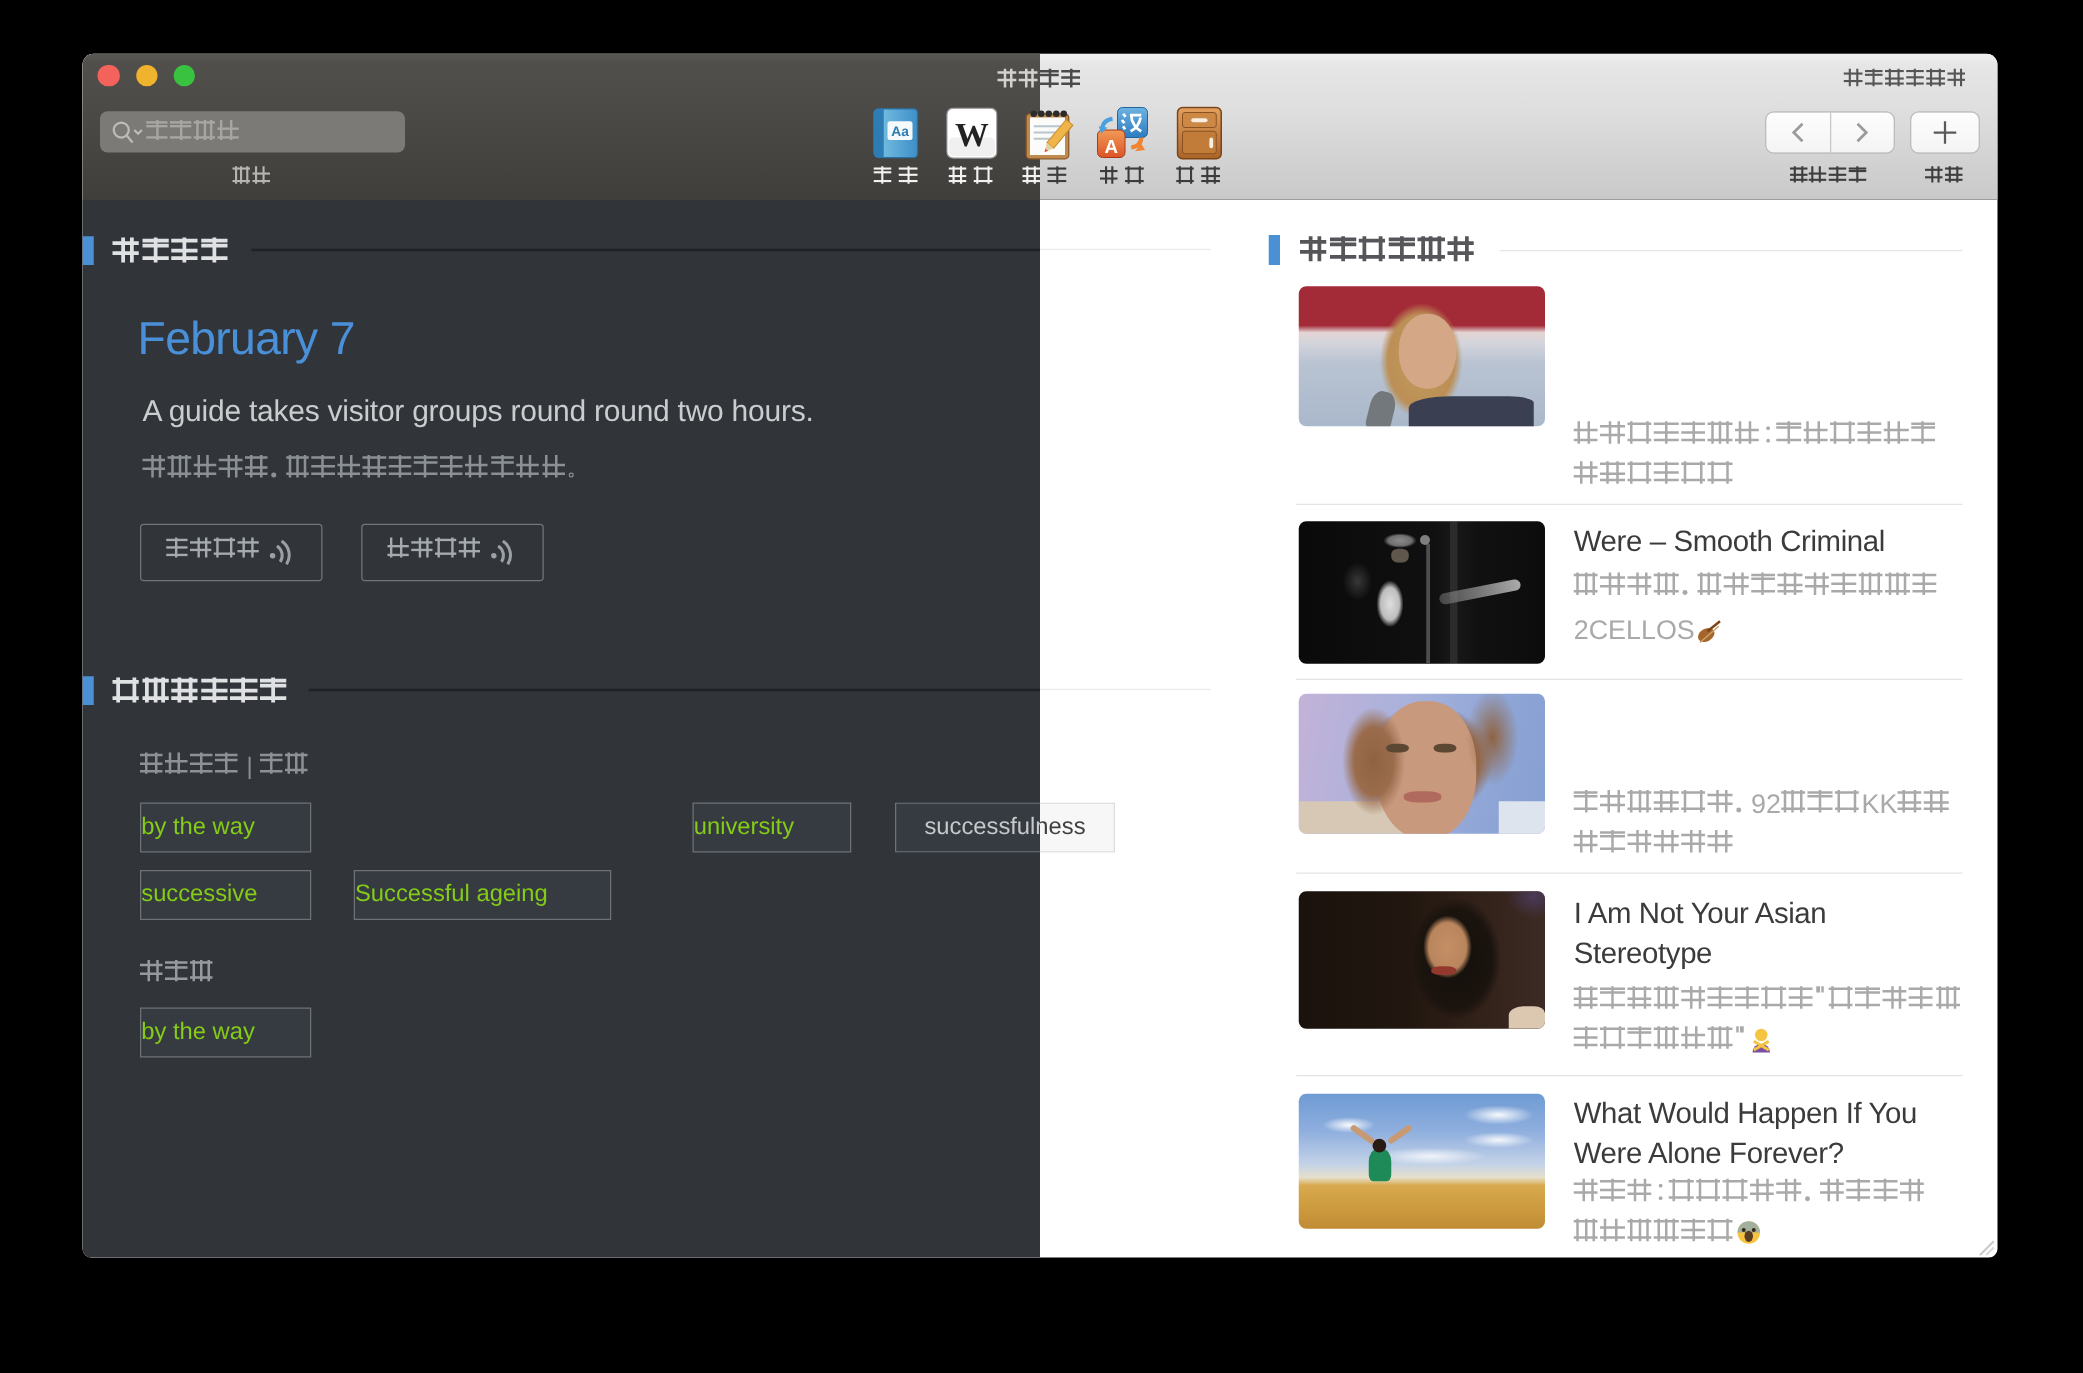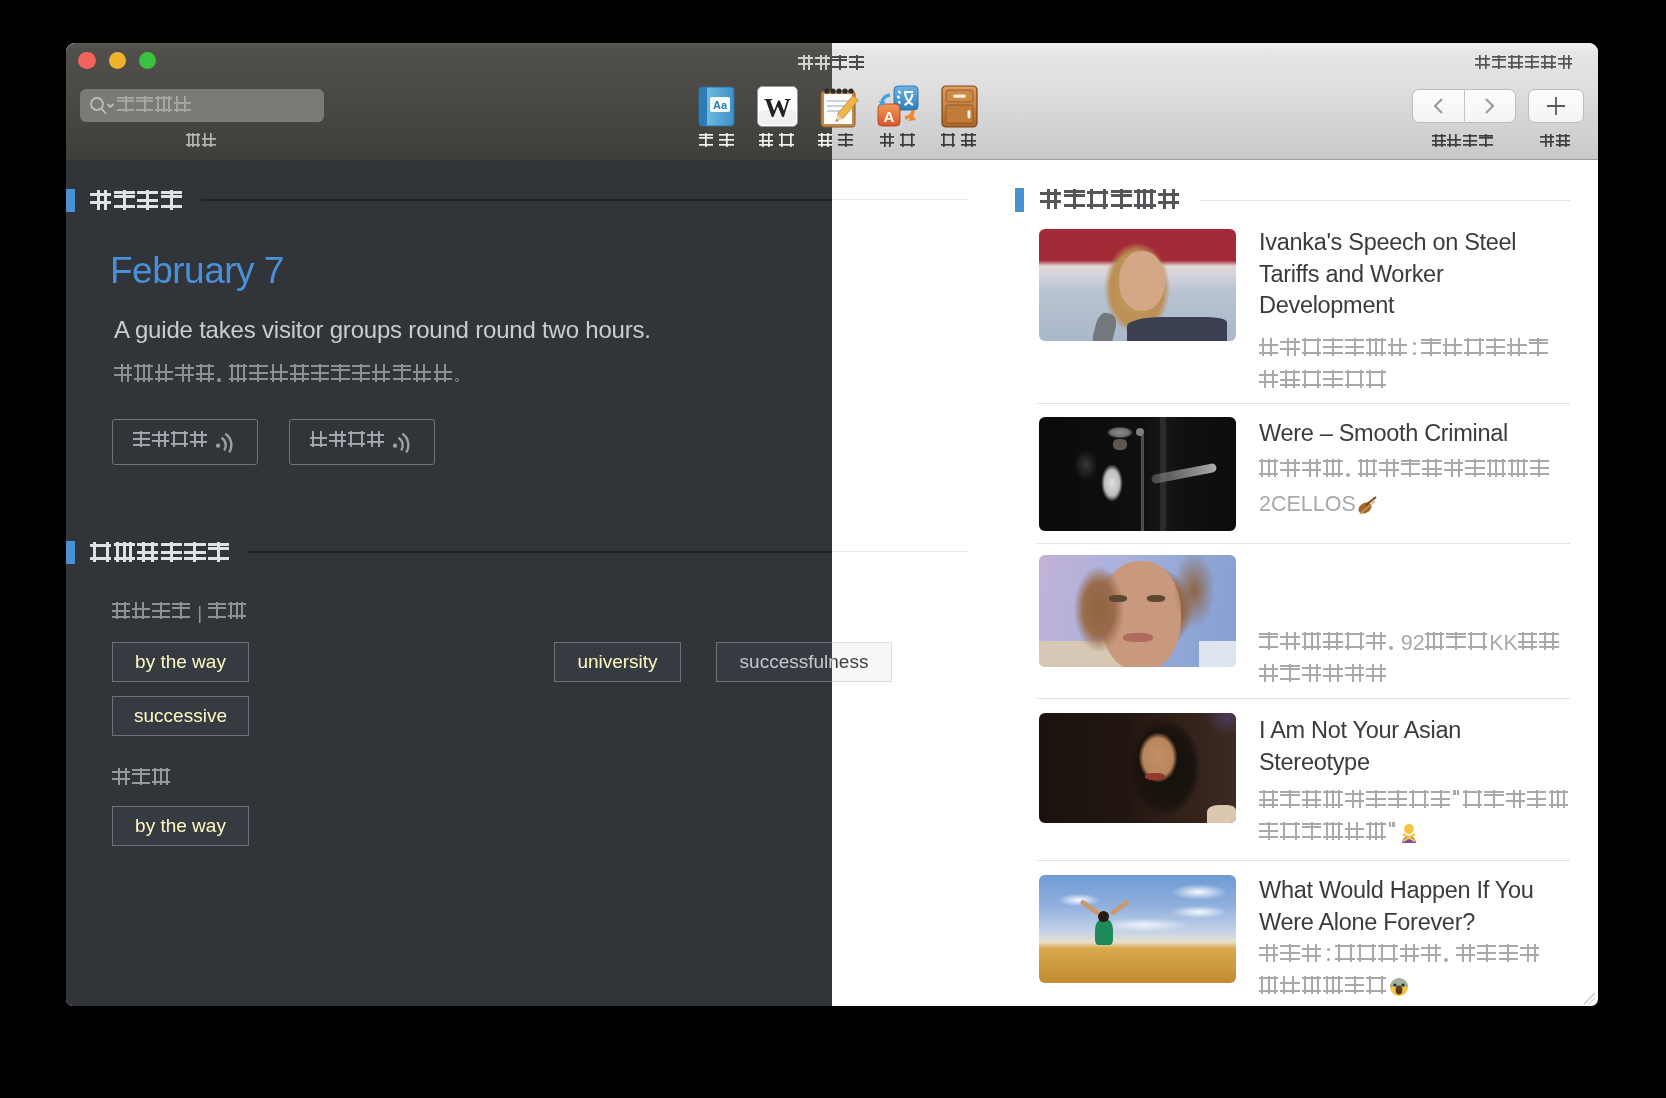--- a/index.html
+++ b/index.html
@@ -2,21 +2,21 @@
 <html><head><meta charset="utf-8"><style>
 *{margin:0;padding:0;box-sizing:border-box}
 html,body{width:1666px;height:1098px;background:#000;font-family:"Liberation Sans",sans-serif;overflow:hidden}
 #win{position:absolute;left:66px;top:43px;width:1532px;height:963px;background:#fff;border-radius:9px 9px 7px 7px;overflow:hidden}
 .abs{position:absolute}
 .thumb{position:absolute;left:973px;width:197px;border-radius:6px;overflow:hidden}
 .thumb div{position:absolute}
 .title{position:absolute;left:1193px;font-size:23.5px;line-height:31.5px;color:#3b3b3b;letter-spacing:-0.3px}
 .sub{position:absolute;left:1193px;line-height:32px}
 .divi{position:absolute;left:971px;width:533px;height:1px;background:#e3e3e3}
-.chip{position:absolute;height:40px;background:#363b41;border:1px solid #6d7277;color:#fef9c3;font-size:19px;text-align:center;line-height:38px}
+.chip{position:absolute;height:40px;background:#363b41;border:1px solid #6d7277;color:#84cc16;font-size:19px;line-height:38px}
 </style></head><body>
 <div id="win">
 <div class="abs" style="left:0;top:0;width:1532px;height:117px;background:linear-gradient(#f0f0f0,#e6e6e6 8%,#dedede 40%,#c9c9c9 100%);border-bottom:1px solid #9d9d9d"></div>
 <div class="abs" style="left:0;top:0;width:766px;height:117px;background:linear-gradient(#5a5853,#514f4b 6%,#4b4945 45%,#403e3a 100%)"></div>
 <div class="abs" style="left:12.25px;top:8.7px;width:17.5px;height:17.5px;border-radius:50%;background:#f3625b"></div>
 <div class="abs" style="left:42.65px;top:8.7px;width:17.5px;height:17.5px;border-radius:50%;background:#f0b32e"></div>
 <div class="abs" style="left:72.95px;top:8.7px;width:17.5px;height:17.5px;border-radius:50%;background:#39c23f"></div>
 <div class="abs" style="left:14px;top:46px;width:244px;height:33px;border-radius:6px;background:#7b7a77">
 <svg class="abs" style="left:9px;top:7px" width="26" height="20" viewBox="0 0 26 20">
         <circle cx="8" cy="8" r="6" fill="none" stroke="#bdbcba" stroke-width="1.8"></circle>
@@ -153,32 +153,32 @@
 <div class="abs" style="left:181px;top:508px;width:585px;height:1.5px;background:#1f2328"></div>
 <div class="abs" style="left:766px;top:508px;width:137px;height:1px;background:#e9e9e9"></div>
 <div class="abs" style="left:46px;top:559px"><span style="letter-spacing:0"><span style="display:inline-block;width:18.0px;height:17.2px;margin-right:2.0px;background-image:linear-gradient(#8d9196,#8d9196),linear-gradient(#8d9196,#8d9196),linear-gradient(#8d9196,#8d9196),linear-gradient(#8d9196,#8d9196),linear-gradient(#8d9196,#8d9196);background-position:0 8%,26% 0,0 55%,74% 0,0 90%;background-size:100% 2.0px,2.0px 100%,100% 2.0px,2.0px 100%,100% 2.0px;background-repeat:no-repeat;"></span><span style="display:inline-block;width:18.0px;height:17.2px;margin-right:2.0px;background-image:linear-gradient(#8d9196,#8d9196),linear-gradient(#8d9196,#8d9196),linear-gradient(#8d9196,#8d9196),linear-gradient(#8d9196,#8d9196);background-position:16% 0,0 42%,0 90%,64% 0;background-size:2.0px 100%,100% 2.0px,100% 2.0px,2.0px 100%;background-repeat:no-repeat;"></span><span style="display:inline-block;width:18.0px;height:17.2px;margin-right:2.0px;background-image:linear-gradient(#8d9196,#8d9196),linear-gradient(#8d9196,#8d9196),linear-gradient(#8d9196,#8d9196),linear-gradient(#8d9196,#8d9196);background-position:0 8%,0 50%,0 90%,50% 0;background-size:100% 2.0px,100% 2.0px,100% 2.0px,2.0px 100%;background-repeat:no-repeat;"></span><span style="display:inline-block;width:18.0px;height:17.2px;margin-right:2.0px;background-image:linear-gradient(#8d9196,#8d9196),linear-gradient(#8d9196,#8d9196),linear-gradient(#8d9196,#8d9196),linear-gradient(#8d9196,#8d9196);background-position:50% 0,0 30%,0 90%,0 8%;background-size:2.0px 100%,100% 2.0px,100% 2.0px,100% 2.0px;background-repeat:no-repeat;"></span></span><span style="color:#8d9196;font-size:19px">&nbsp;|&nbsp;</span><span style="letter-spacing:0"><span style="display:inline-block;width:18.0px;height:17.2px;margin-right:2.0px;background-image:linear-gradient(#8d9196,#8d9196),linear-gradient(#8d9196,#8d9196),linear-gradient(#8d9196,#8d9196),linear-gradient(#8d9196,#8d9196);background-position:50% 0,0 30%,0 90%,0 8%;background-size:2.0px 100%,100% 2.0px,100% 2.0px,100% 2.0px;background-repeat:no-repeat;"></span><span style="display:inline-block;width:18.0px;height:17.2px;margin-right:2.0px;background-image:linear-gradient(#8d9196,#8d9196),linear-gradient(#8d9196,#8d9196),linear-gradient(#8d9196,#8d9196),linear-gradient(#8d9196,#8d9196),linear-gradient(#8d9196,#8d9196);background-position:0 8%,0 88%,14% 0,50% 0,86% 0;background-size:100% 2.0px,100% 2.0px,2.0px 100%,2.0px 100%,2.0px 100%;background-repeat:no-repeat;"></span></span></div>
 <div class="chip" style="left:46px;top:599px;width:137px">by the way</div>
 <div class="chip" style="left:488px;top:599px;width:127px">university</div>
 <div class="abs" style="left:650px;top:599px;width:176px;height:40px">
 <div class="abs" style="left:0;top:0;width:176px;height:40px;background:#363b41;border:1px solid #6d7277;color:#c6c9cb;font-size:19px;text-align:center;line-height:38px;clip-path:inset(0 60px 0 0)">successfulness</div>
 <div class="abs" style="left:0;top:0;width:176px;height:40px;background:#f7f7f7;border:1px solid #dcdcdc;color:#3f3f3f;font-size:19px;text-align:center;line-height:38px;clip-path:inset(0 0 0 116px)">successfulness</div>
 </div>
 <div class="chip" style="left:46px;top:653px;width:137px">successive</div>
+<div class="chip" style="left:217px;top:653px;width:206px">Successful ageing</div>
 <div class="abs" style="left:46px;top:725px"><span style="letter-spacing:0"><span style="display:inline-block;width:18.0px;height:17.2px;margin-right:2.0px;background-image:linear-gradient(#969a9f,#969a9f),linear-gradient(#969a9f,#969a9f),linear-gradient(#969a9f,#969a9f),linear-gradient(#969a9f,#969a9f);background-position:40% 0,80% 0,0 20%,0 65%;background-size:2.0px 100%,2.0px 100%,100% 2.0px,100% 2.0px;background-repeat:no-repeat;"></span><span style="display:inline-block;width:18.0px;height:17.2px;margin-right:2.0px;background-image:linear-gradient(#969a9f,#969a9f),linear-gradient(#969a9f,#969a9f),linear-gradient(#969a9f,#969a9f),linear-gradient(#969a9f,#969a9f);background-position:50% 0,0 30%,0 90%,0 8%;background-size:2.0px 100%,100% 2.0px,100% 2.0px,100% 2.0px;background-repeat:no-repeat;"></span><span style="display:inline-block;width:18.0px;height:17.2px;margin-right:2.0px;background-image:linear-gradient(#969a9f,#969a9f),linear-gradient(#969a9f,#969a9f),linear-gradient(#969a9f,#969a9f),linear-gradient(#969a9f,#969a9f),linear-gradient(#969a9f,#969a9f);background-position:0 8%,0 88%,14% 0,50% 0,86% 0;background-size:100% 2.0px,100% 2.0px,2.0px 100%,2.0px 100%,2.0px 100%;background-repeat:no-repeat;"></span></span></div>
 <div class="chip" style="left:46px;top:763px;width:137px">by the way</div>
 <div class="abs" style="left:949px;top:145px;width:9px;height:24px;background:#4a90d5"></div>
 <div class="abs" style="left:974px;top:146px"><span style="letter-spacing:0"><span style="display:inline-block;width:21.2px;height:20.2px;margin-right:2.4px;background-image:linear-gradient(#56565a,#56565a),linear-gradient(#56565a,#56565a),linear-gradient(#56565a,#56565a),linear-gradient(#56565a,#56565a);background-position:40% 0,80% 0,0 20%,0 65%;background-size:3.1px 100%,3.1px 100%,100% 3.1px,100% 3.1px;background-repeat:no-repeat;"></span><span style="display:inline-block;width:21.2px;height:20.2px;margin-right:2.4px;background-image:linear-gradient(#56565a,#56565a),linear-gradient(#56565a,#56565a),linear-gradient(#56565a,#56565a),linear-gradient(#56565a,#56565a);background-position:50% 0,0 30%,0 90%,0 8%;background-size:3.1px 100%,100% 3.1px,100% 3.1px,100% 3.1px;background-repeat:no-repeat;"></span><span style="display:inline-block;width:21.2px;height:20.2px;margin-right:2.4px;background-image:linear-gradient(#56565a,#56565a),linear-gradient(#56565a,#56565a),linear-gradient(#56565a,#56565a),linear-gradient(#56565a,#56565a);background-position:0 10%,14% 0,86% 0,0 88%;background-size:100% 3.1px,3.1px 100%,3.1px 100%,100% 3.1px;background-repeat:no-repeat;"></span><span style="display:inline-block;width:21.2px;height:20.2px;margin-right:2.4px;background-image:linear-gradient(#56565a,#56565a),linear-gradient(#56565a,#56565a),linear-gradient(#56565a,#56565a),linear-gradient(#56565a,#56565a);background-position:50% 0,0 30%,0 90%,0 8%;background-size:3.1px 100%,100% 3.1px,100% 3.1px,100% 3.1px;background-repeat:no-repeat;"></span><span style="display:inline-block;width:21.2px;height:20.2px;margin-right:2.4px;background-image:linear-gradient(#56565a,#56565a),linear-gradient(#56565a,#56565a),linear-gradient(#56565a,#56565a),linear-gradient(#56565a,#56565a),linear-gradient(#56565a,#56565a);background-position:0 8%,0 88%,14% 0,50% 0,86% 0;background-size:100% 3.1px,100% 3.1px,3.1px 100%,3.1px 100%,3.1px 100%;background-repeat:no-repeat;"></span><span style="display:inline-block;width:21.2px;height:20.2px;margin-right:2.4px;background-image:linear-gradient(#56565a,#56565a),linear-gradient(#56565a,#56565a),linear-gradient(#56565a,#56565a),linear-gradient(#56565a,#56565a);background-position:0 26%,0 72%,30% 0,76% 0;background-size:100% 3.1px,100% 3.1px,3.1px 100%,3.1px 100%;background-repeat:no-repeat;"></span></span></div>
 <div class="abs" style="left:1134px;top:157px;width:370px;height:1px;background:#e4e4e4"></div>
 <div class="thumb" style="top:186px;height:112px;background:linear-gradient(#a32b38 0%,#a32b38 28%,#e3d4d3 33%,#d5d5dc 40%,#b9c3d2 55%,#aab8cb 100%)">
 <div style="left:52px;top:2px;width:92px;height:128px;background:radial-gradient(ellipse 50% 50% at 50% 45%,#c59d5e 0%,#bb8f55 58%,rgba(187,143,85,0) 72%)"></div>
 <div style="left:80px;top:22px;width:46px;height:60px;background:#d4a887;border-radius:48%"></div>
 <div style="left:88px;top:88px;width:100px;height:26px;background:#3a3f52;border-radius:35% 20% 0 0"></div>
 <div style="left:56px;top:84px;width:20px;height:32px;background:#73787d;border-radius:40% 40% 20% 20%;transform:rotate(14deg)"></div>
 </div>
-<div class="title" style="top:184px">Ivanka's Speech on Steel<br>Tariffs and Worker<br>Development</div>
 <div class="sub" style="top:292px"><span style="letter-spacing:0"><span style="display:inline-block;width:19.4px;height:18.5px;margin-right:2.1px;background-image:linear-gradient(#a9a9a9,#a9a9a9),linear-gradient(#a9a9a9,#a9a9a9),linear-gradient(#a9a9a9,#a9a9a9),linear-gradient(#a9a9a9,#a9a9a9);background-position:16% 0,0 42%,0 90%,64% 0;background-size:2.1px 100%,100% 2.1px,100% 2.1px,2.1px 100%;background-repeat:no-repeat;"></span><span style="display:inline-block;width:19.4px;height:18.5px;margin-right:2.1px;background-image:linear-gradient(#a9a9a9,#a9a9a9),linear-gradient(#a9a9a9,#a9a9a9),linear-gradient(#a9a9a9,#a9a9a9),linear-gradient(#a9a9a9,#a9a9a9);background-position:40% 0,80% 0,0 20%,0 65%;background-size:2.1px 100%,2.1px 100%,100% 2.1px,100% 2.1px;background-repeat:no-repeat;"></span><span style="display:inline-block;width:19.4px;height:18.5px;margin-right:2.1px;background-image:linear-gradient(#a9a9a9,#a9a9a9),linear-gradient(#a9a9a9,#a9a9a9),linear-gradient(#a9a9a9,#a9a9a9),linear-gradient(#a9a9a9,#a9a9a9);background-position:0 10%,14% 0,86% 0,0 88%;background-size:100% 2.1px,2.1px 100%,2.1px 100%,100% 2.1px;background-repeat:no-repeat;"></span><span style="display:inline-block;width:19.4px;height:18.5px;margin-right:2.1px;background-image:linear-gradient(#a9a9a9,#a9a9a9),linear-gradient(#a9a9a9,#a9a9a9),linear-gradient(#a9a9a9,#a9a9a9),linear-gradient(#a9a9a9,#a9a9a9);background-position:0 8%,0 50%,0 90%,50% 0;background-size:100% 2.1px,100% 2.1px,100% 2.1px,2.1px 100%;background-repeat:no-repeat;"></span><span style="display:inline-block;width:19.4px;height:18.5px;margin-right:2.1px;background-image:linear-gradient(#a9a9a9,#a9a9a9),linear-gradient(#a9a9a9,#a9a9a9),linear-gradient(#a9a9a9,#a9a9a9),linear-gradient(#a9a9a9,#a9a9a9);background-position:0 8%,0 50%,0 90%,50% 0;background-size:100% 2.1px,100% 2.1px,100% 2.1px,2.1px 100%;background-repeat:no-repeat;"></span><span style="display:inline-block;width:19.4px;height:18.5px;margin-right:2.1px;background-image:linear-gradient(#a9a9a9,#a9a9a9),linear-gradient(#a9a9a9,#a9a9a9),linear-gradient(#a9a9a9,#a9a9a9),linear-gradient(#a9a9a9,#a9a9a9),linear-gradient(#a9a9a9,#a9a9a9);background-position:0 8%,0 88%,14% 0,50% 0,86% 0;background-size:100% 2.1px,100% 2.1px,2.1px 100%,2.1px 100%,2.1px 100%;background-repeat:no-repeat;"></span><span style="display:inline-block;width:19.4px;height:18.5px;margin-right:2.1px;background-image:linear-gradient(#a9a9a9,#a9a9a9),linear-gradient(#a9a9a9,#a9a9a9),linear-gradient(#a9a9a9,#a9a9a9),linear-gradient(#a9a9a9,#a9a9a9);background-position:16% 0,0 42%,0 90%,64% 0;background-size:2.1px 100%,100% 2.1px,100% 2.1px,2.1px 100%;background-repeat:no-repeat;"></span><span style="display:inline-block;width:9.7px;height:18.5px;position:relative;margin-right:2.1px"><span style="position:absolute;left:35%;top:22%;width:3.2px;height:3.2px;background:#a9a9a9;border-radius:50%"></span><span style="position:absolute;left:35%;bottom:6%;width:3.2px;height:3.2px;background:#a9a9a9;border-radius:50%"></span></span><span style="display:inline-block;width:19.4px;height:18.5px;margin-right:2.1px;background-image:linear-gradient(#a9a9a9,#a9a9a9),linear-gradient(#a9a9a9,#a9a9a9),linear-gradient(#a9a9a9,#a9a9a9),linear-gradient(#a9a9a9,#a9a9a9);background-position:50% 0,0 30%,0 90%,0 8%;background-size:2.1px 100%,100% 2.1px,100% 2.1px,100% 2.1px;background-repeat:no-repeat;"></span><span style="display:inline-block;width:19.4px;height:18.5px;margin-right:2.1px;background-image:linear-gradient(#a9a9a9,#a9a9a9),linear-gradient(#a9a9a9,#a9a9a9),linear-gradient(#a9a9a9,#a9a9a9),linear-gradient(#a9a9a9,#a9a9a9);background-position:16% 0,0 42%,0 90%,64% 0;background-size:2.1px 100%,100% 2.1px,100% 2.1px,2.1px 100%;background-repeat:no-repeat;"></span><span style="display:inline-block;width:19.4px;height:18.5px;margin-right:2.1px;background-image:linear-gradient(#a9a9a9,#a9a9a9),linear-gradient(#a9a9a9,#a9a9a9),linear-gradient(#a9a9a9,#a9a9a9),linear-gradient(#a9a9a9,#a9a9a9);background-position:0 10%,14% 0,86% 0,0 88%;background-size:100% 2.1px,2.1px 100%,2.1px 100%,100% 2.1px;background-repeat:no-repeat;"></span><span style="display:inline-block;width:19.4px;height:18.5px;margin-right:2.1px;background-image:linear-gradient(#a9a9a9,#a9a9a9),linear-gradient(#a9a9a9,#a9a9a9),linear-gradient(#a9a9a9,#a9a9a9),linear-gradient(#a9a9a9,#a9a9a9);background-position:0 8%,0 50%,0 90%,50% 0;background-size:100% 2.1px,100% 2.1px,100% 2.1px,2.1px 100%;background-repeat:no-repeat;"></span><span style="display:inline-block;width:19.4px;height:18.5px;margin-right:2.1px;background-image:linear-gradient(#a9a9a9,#a9a9a9),linear-gradient(#a9a9a9,#a9a9a9),linear-gradient(#a9a9a9,#a9a9a9),linear-gradient(#a9a9a9,#a9a9a9);background-position:16% 0,0 42%,0 90%,64% 0;background-size:2.1px 100%,100% 2.1px,100% 2.1px,2.1px 100%;background-repeat:no-repeat;"></span><span style="display:inline-block;width:19.4px;height:18.5px;margin-right:2.1px;background-image:linear-gradient(#a9a9a9,#a9a9a9),linear-gradient(#a9a9a9,#a9a9a9),linear-gradient(#a9a9a9,#a9a9a9),linear-gradient(#a9a9a9,#a9a9a9);background-position:50% 0,0 30%,0 90%,0 8%;background-size:2.1px 100%,100% 2.1px,100% 2.1px,100% 2.1px;background-repeat:no-repeat;"></span></span><br><span style="letter-spacing:0"><span style="display:inline-block;width:19.4px;height:18.5px;margin-right:2.1px;background-image:linear-gradient(#a9a9a9,#a9a9a9),linear-gradient(#a9a9a9,#a9a9a9),linear-gradient(#a9a9a9,#a9a9a9),linear-gradient(#a9a9a9,#a9a9a9);background-position:0 26%,0 72%,30% 0,76% 0;background-size:100% 2.1px,100% 2.1px,2.1px 100%,2.1px 100%;background-repeat:no-repeat;"></span><span style="display:inline-block;width:19.4px;height:18.5px;margin-right:2.1px;background-image:linear-gradient(#a9a9a9,#a9a9a9),linear-gradient(#a9a9a9,#a9a9a9),linear-gradient(#a9a9a9,#a9a9a9),linear-gradient(#a9a9a9,#a9a9a9),linear-gradient(#a9a9a9,#a9a9a9);background-position:0 8%,26% 0,0 55%,74% 0,0 90%;background-size:100% 2.1px,2.1px 100%,100% 2.1px,2.1px 100%,100% 2.1px;background-repeat:no-repeat;"></span><span style="display:inline-block;width:19.4px;height:18.5px;margin-right:2.1px;background-image:linear-gradient(#a9a9a9,#a9a9a9),linear-gradient(#a9a9a9,#a9a9a9),linear-gradient(#a9a9a9,#a9a9a9),linear-gradient(#a9a9a9,#a9a9a9);background-position:0 10%,14% 0,86% 0,0 88%;background-size:100% 2.1px,2.1px 100%,2.1px 100%,100% 2.1px;background-repeat:no-repeat;"></span><span style="display:inline-block;width:19.4px;height:18.5px;margin-right:2.1px;background-image:linear-gradient(#a9a9a9,#a9a9a9),linear-gradient(#a9a9a9,#a9a9a9),linear-gradient(#a9a9a9,#a9a9a9),linear-gradient(#a9a9a9,#a9a9a9);background-position:0 8%,0 50%,0 90%,50% 0;background-size:100% 2.1px,100% 2.1px,100% 2.1px,2.1px 100%;background-repeat:no-repeat;"></span><span style="display:inline-block;width:19.4px;height:18.5px;margin-right:2.1px;background-image:linear-gradient(#a9a9a9,#a9a9a9),linear-gradient(#a9a9a9,#a9a9a9),linear-gradient(#a9a9a9,#a9a9a9),linear-gradient(#a9a9a9,#a9a9a9);background-position:0 10%,14% 0,86% 0,0 88%;background-size:100% 2.1px,2.1px 100%,2.1px 100%,100% 2.1px;background-repeat:no-repeat;"></span><span style="display:inline-block;width:19.4px;height:18.5px;margin-right:2.1px;background-image:linear-gradient(#a9a9a9,#a9a9a9),linear-gradient(#a9a9a9,#a9a9a9),linear-gradient(#a9a9a9,#a9a9a9),linear-gradient(#a9a9a9,#a9a9a9);background-position:0 10%,14% 0,86% 0,0 88%;background-size:100% 2.1px,2.1px 100%,2.1px 100%,100% 2.1px;background-repeat:no-repeat;"></span></span></div>
 <div class="divi" style="top:360px"></div>
 <div class="thumb" style="top:374px;height:114px;background:linear-gradient(90deg,#0a0a0a 0%,#101010 55%,#181818 63%,#111 72%,#0c0c0c 100%)">
 <div style="left:121px;top:0;width:6px;height:114px;background:rgba(190,190,190,0.12)"></div>
 <div style="left:58px;top:40px;width:30px;height:52px;background:radial-gradient(ellipse 50% 50% at 50% 50%,#dedede 0%,#bdbdbd 50%,rgba(160,160,160,0) 72%)"></div>
 <div style="left:64px;top:8px;width:34px;height:15px;background:radial-gradient(ellipse 50% 50% at 50% 50%,#8a8a8a 0%,#6f6f6f 55%,rgba(90,90,90,0) 78%)"></div>
 <div style="left:74px;top:22px;width:14px;height:11px;background:#5f564c;border-radius:40%"></div>
 <div style="left:102px;top:18px;width:2.5px;height:96px;background:#4e4e4e"></div>
 <div style="left:97px;top:11px;width:8px;height:8px;border-radius:50%;background:#7e7e7e"></div>
 <div style="left:112px;top:52px;width:66px;height:9px;background:linear-gradient(90deg,rgba(130,130,130,0.45),rgba(210,210,210,0.8));border-radius:5px;transform:rotate(-11deg)"></div>

